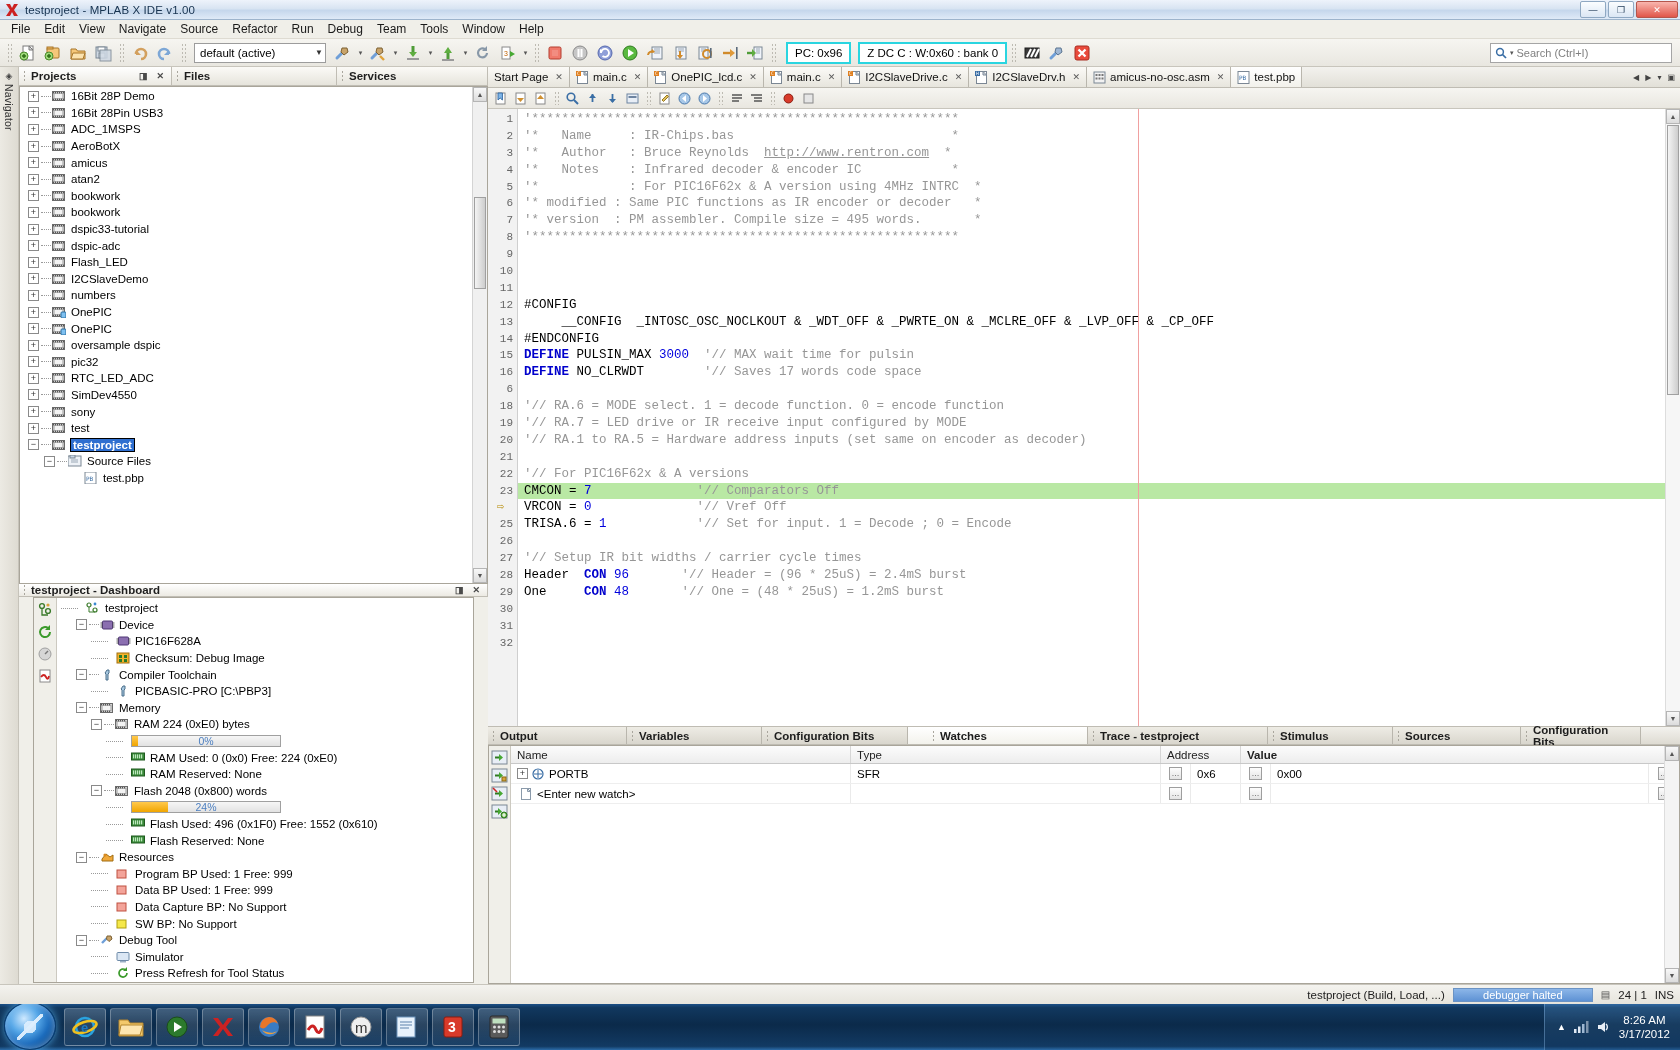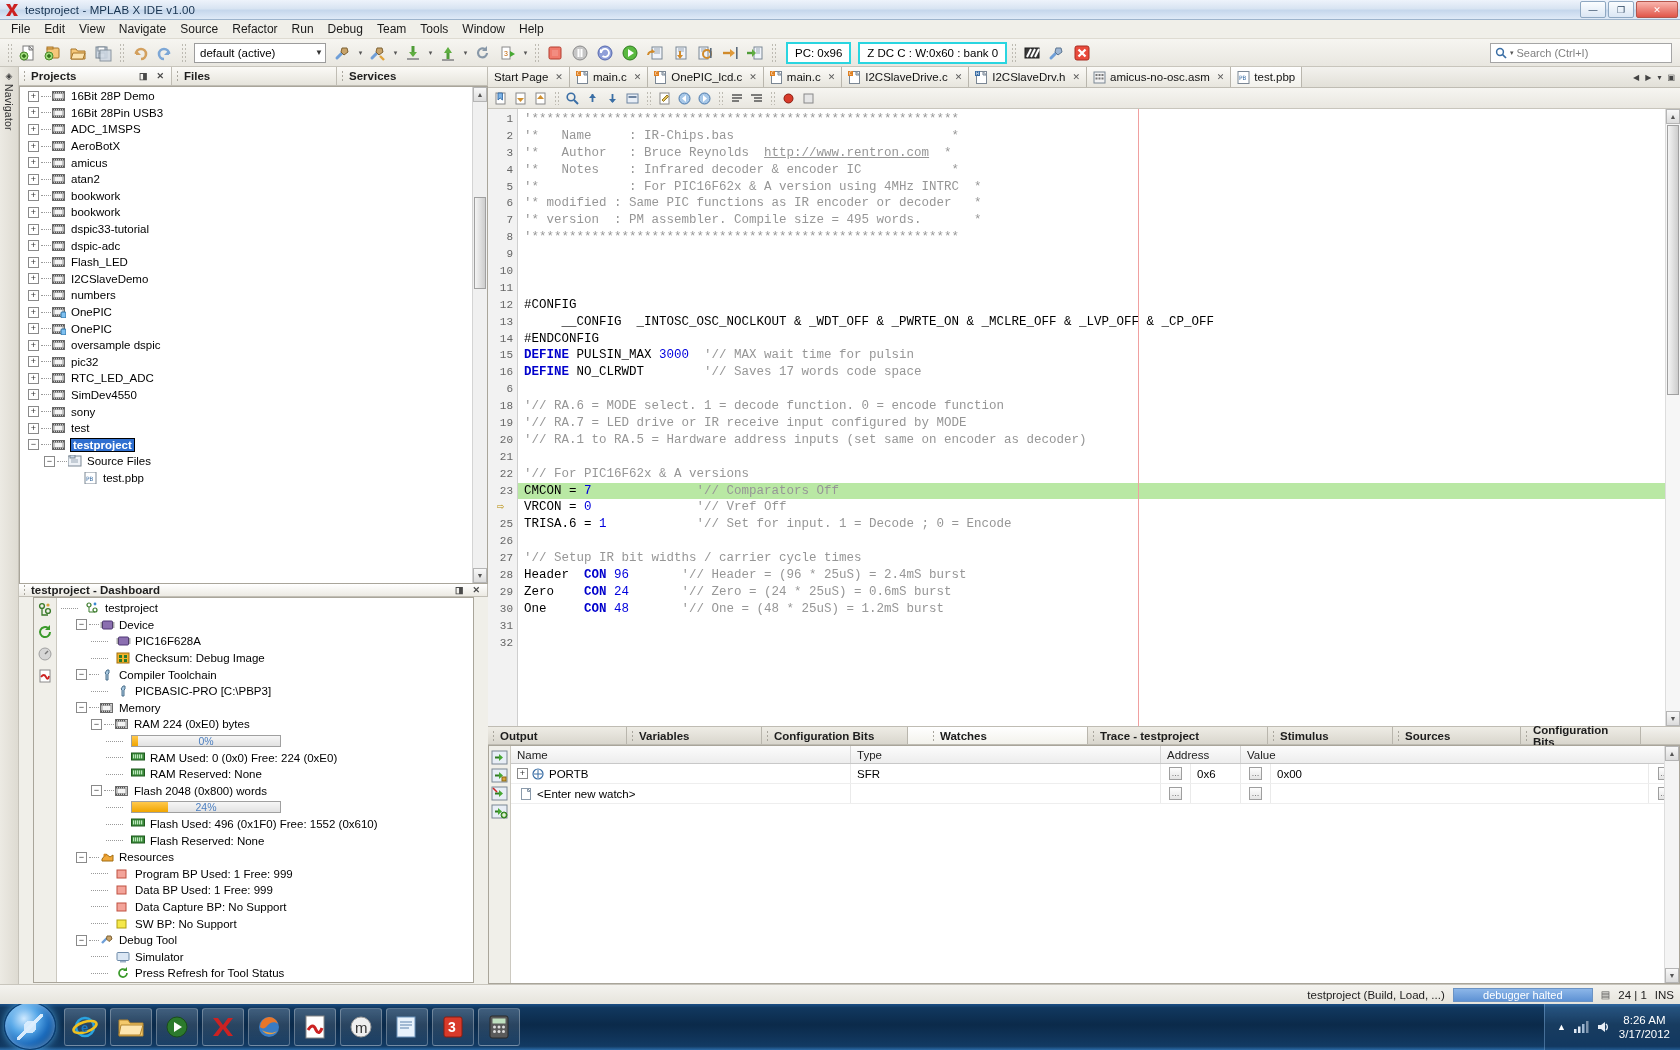--- a/index.html
+++ b/index.html
@@ -1685,21 +1685,20 @@
             <div class="cline"><span class="cmt">'// RA.7 = LED drive or IR receive input configured by MODE</span></div>
             <div class="cline"><span class="cmt">'// RA.1 to RA.5 = Hardware address inputs (set same on encoder as decoder)</span></div>
             <div class="cline">&nbsp;</div>
             <div class="cline"><span class="cmt">'// For PIC16F62x &amp; A versions</span></div>
             <div class="cline hl"><span>CMCON = </span><span class="num">7</span><span class="cmt">              '// Comparators Off</span></div>
             <div class="cline"><span>VRCON = </span><span class="num">0</span><span class="cmt">              '// Vref Off</span></div>
             <div class="cline"><span>TRISA.6 = </span><span class="num">1</span><span class="cmt">            '// Set for input. 1 = Decode ; 0 = Encode</span></div>
             <div class="cline">&nbsp;</div>
             <div class="cline"><span class="cmt">'// Setup IR bit widths / carrier cycle times</span></div>
             <div class="cline"><span>Header  </span><span class="kw">CON</span><span> </span><span class="num">96</span><span class="cmt">       '// Header = (96 * 25uS) = 2.4mS burst</span></div>
-            <div class="cline"><span>Zero    </span><span class="kw">CON</span><span> </span><span class="num">24</span><span class="cmt">       '// Zero = (24 * 25uS) = 0.6mS burst</span></div>
             <div class="cline"><span>One     </span><span class="kw">CON</span><span> </span><span class="num">48</span><span class="cmt">       '// One = (48 * 25uS) = 1.2mS burst</span></div>
             <div class="cline">&nbsp;</div>
           </div>
         <div class="edscroll">
           <div class="sb-arrow" style="top:0;">▲</div>
           <div class="sb-thumb" style="top:16px;height:270px;"></div>
           <div class="sb-arrow" style="bottom:0;">▼</div>
         </div>
       </div>
 
@@ -1773,21 +1772,21 @@
                   <circle cx="13" cy="11" r="3" fill="#5fae40" stroke="#2f7a20"></circle>
                   <path d="M13 9v4M11 11h4" stroke="#fff" stroke-width="1.2"></path>
                 </svg>
             </span>
           </div>
           <div class="btable">
             <div class="bhead" id="bhead">
                 <div class="bhcell" style="width: 340px;">Name</div>
                 <div class="bhcell" style="width: 310px;">Type</div>
                 <div class="bhcell" style="width: 80px;">Address</div>
-                <div class="bhcell" style="width: 310px; flex: 1 1 0%;">Value</div>
+                <div class="bhcell" style="width: 310px; flex: 1 1 0%; font-weight: bold;">Value</div>
               </div>
             <div id="brows">
                 <div class="brow">
                   <div class="bcell" style="width:340px">
                     <span class="expander">+</span>
                     <span style="margin-right:5px;display:flex">
                       <svg width="12" height="12" viewBox="0 0 12 12">
                         <circle cx="6" cy="6" r="5" fill="none" stroke="#3a6ea5" stroke-width="1.2"></circle>
                         <path d="M6 2v8M2 6h8" stroke="#3a6ea5" stroke-width="1"></path>
                       </svg>

